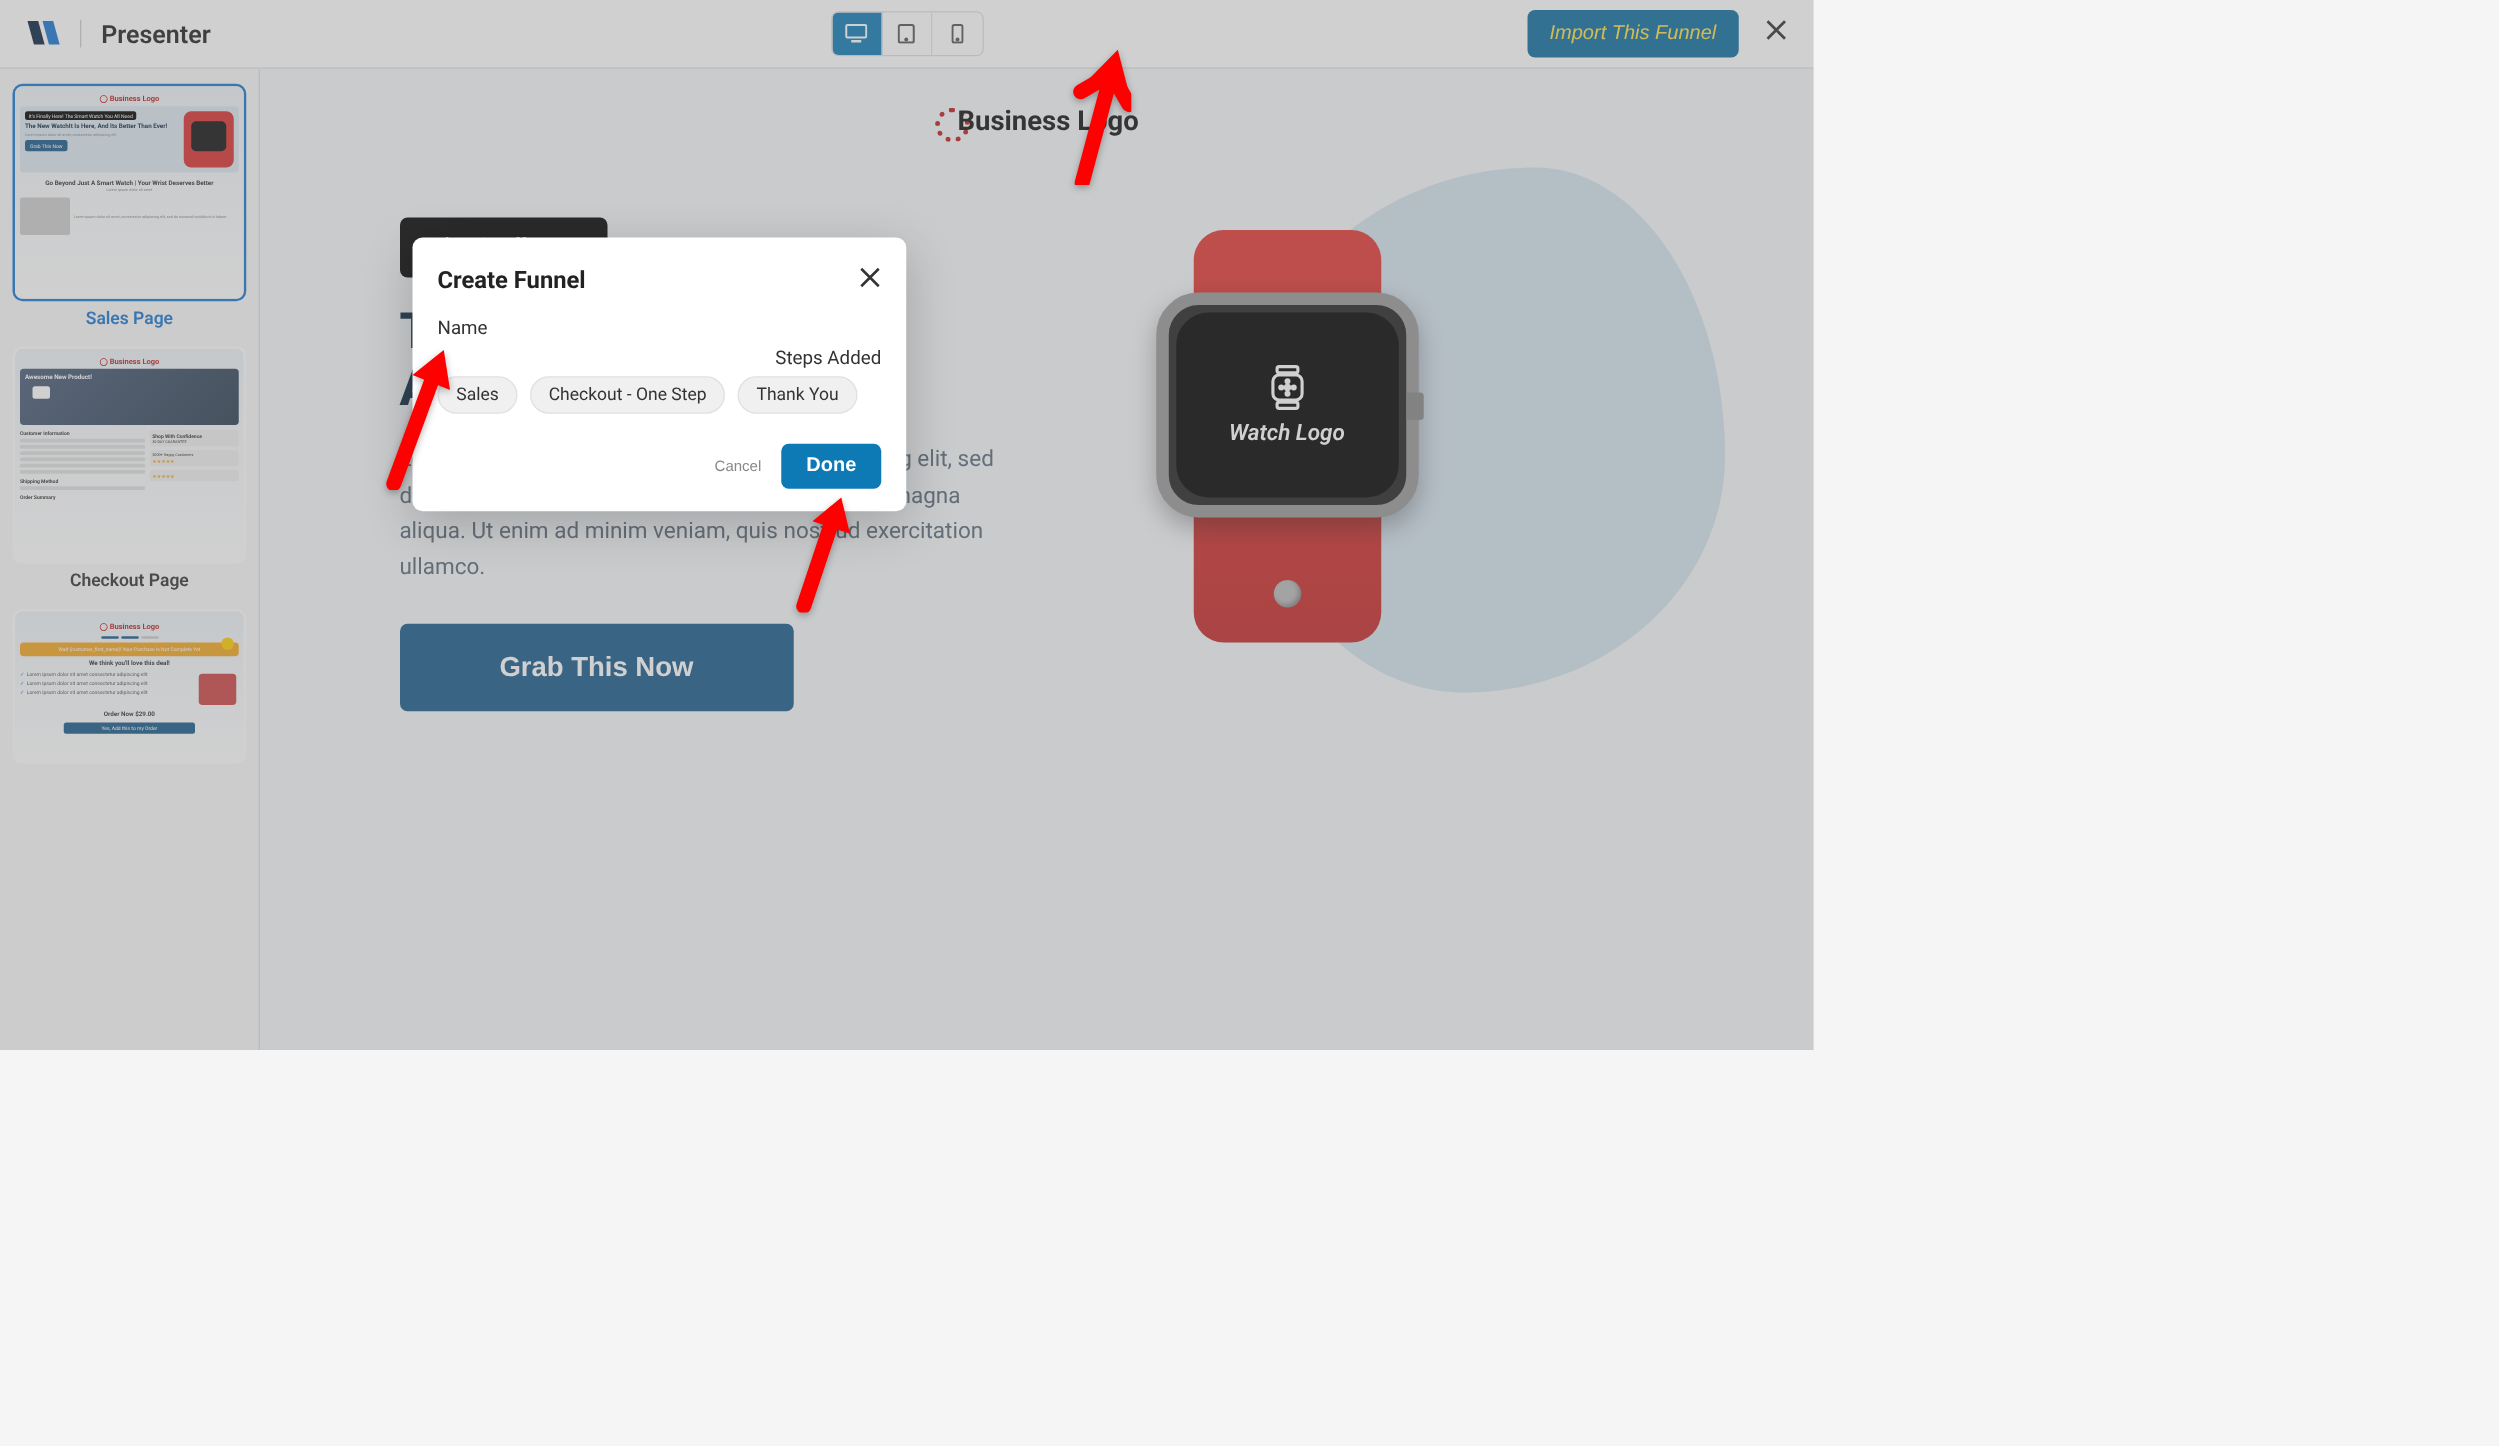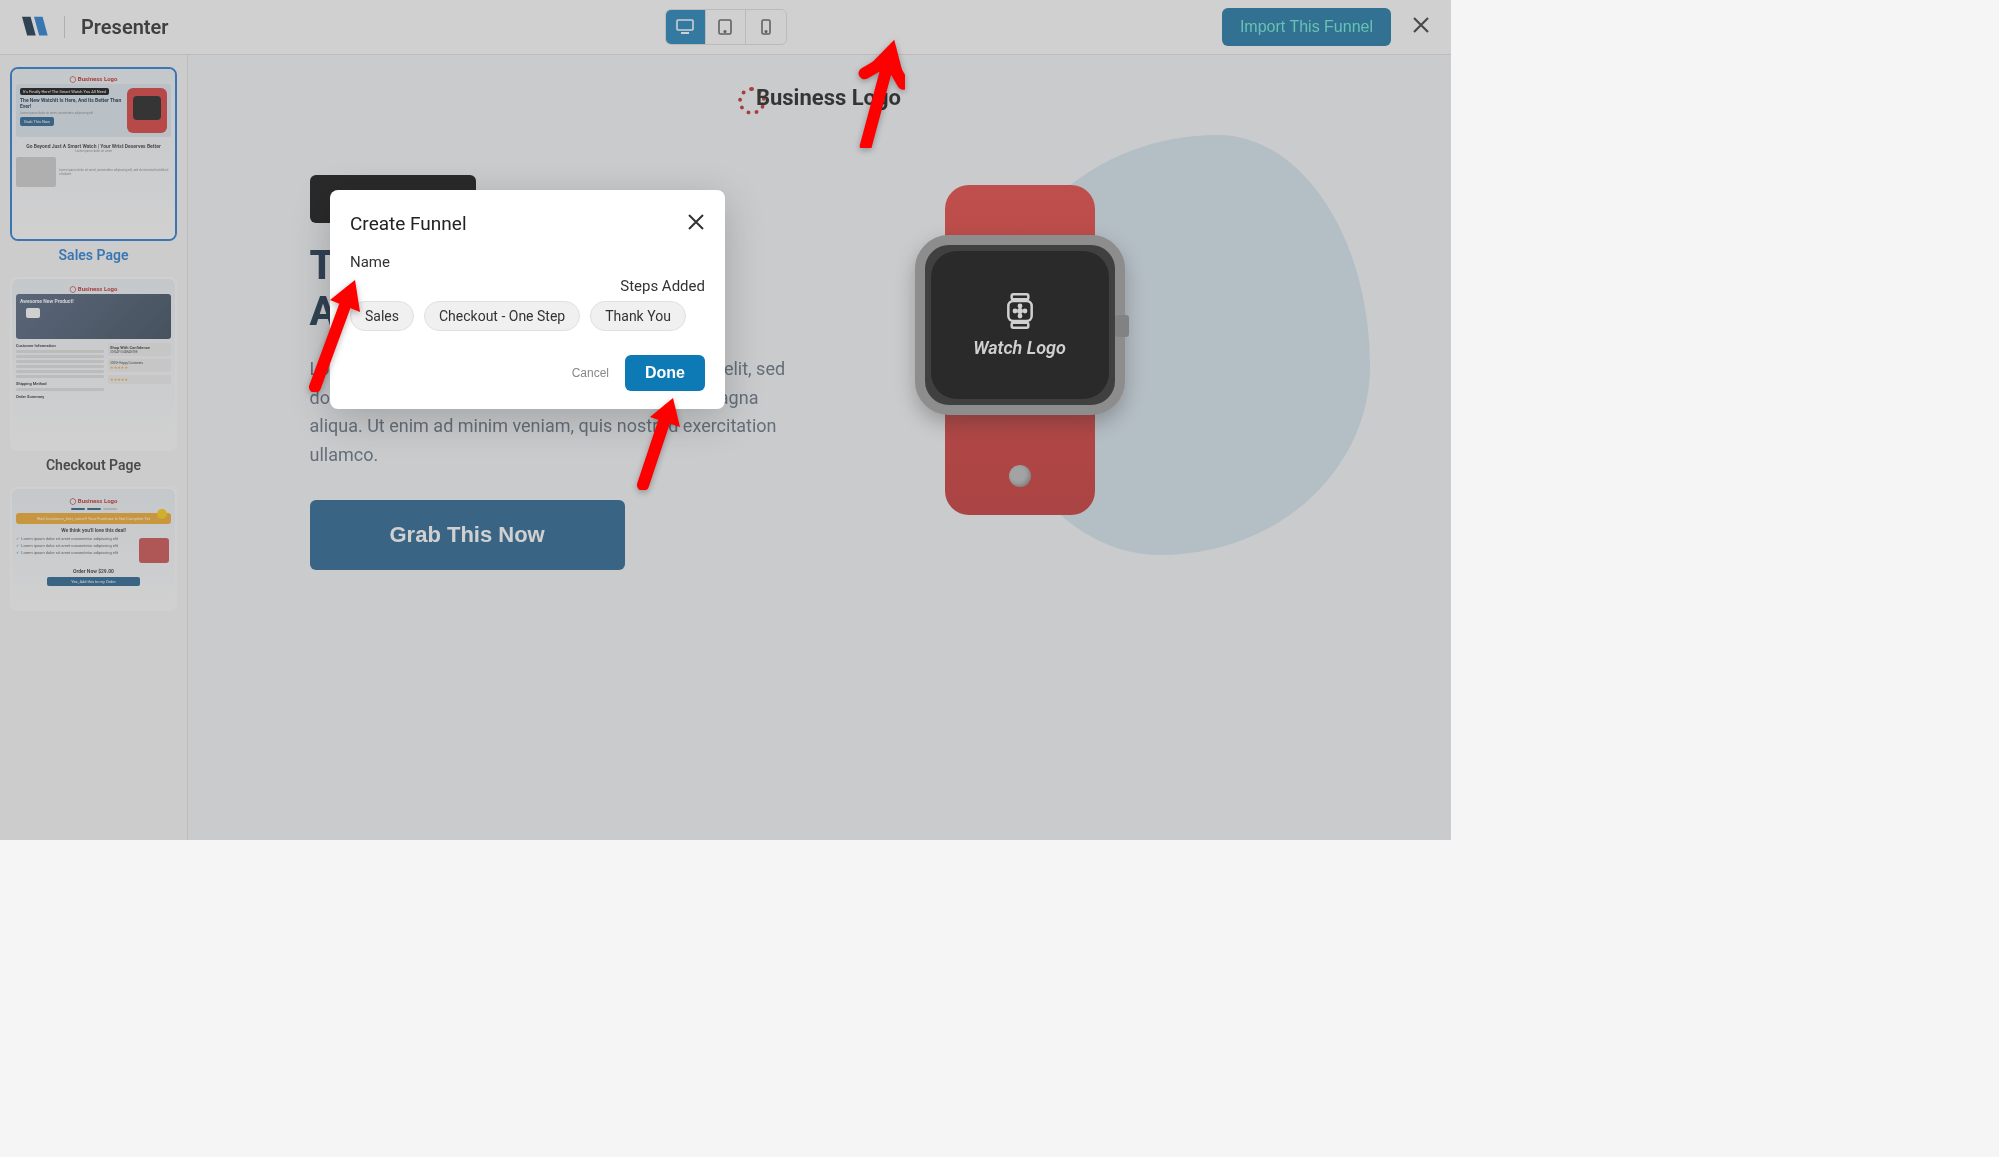--- a/index.html
+++ b/index.html
@@ -9,26 +9,26 @@
 .topbar { height: 55px; background: #fff; border-bottom: 1px solid #e0e0e0; display: flex; align-items: center; padding: 0 20px; justify-content: space-between; position: relative; z-index: 5; }
 .topbar-left { display: flex; align-items: center; gap: 16px; }
 .logo-mark { width: 28px; height: 24px; }
 .divider-vert { width: 1px; height: 22px; background: #ccc; }
 .presenter-title { font-size: 20px; font-weight: 600; color: #222; }
 .device-switch { display: flex; border: 1px solid #ddd; border-radius: 6px; overflow: hidden; position: absolute; left: 50%; transform: translateX(-50%); }
 .device-btn { width: 40px; height: 34px; display: flex; align-items: center; justify-content: center; background: #fff; border: none; cursor: pointer; color: #555; border-right: 1px solid #ddd; }
 .device-btn:last-child { border-right: none; }
 .device-btn.active { background: #0e7ab5; color: #fff; }
 .topbar-right { display: flex; align-items: center; gap: 20px; }
-.import-btn { background: #0e6da0; color: #5eead4; border: none; padding: 10px 18px; border-radius: 6px; font-size: 16px; cursor: pointer; }
+.import-btn { background: #0e6da0; color: #fde047; border: none; padding: 10px 18px; border-radius: 6px; font-size: 16px; cursor: pointer; font-style: italic; }
 .close-top { font-size: 24px; cursor: pointer; color: #333; background: none; border: none; }
 
 
 .main { display: flex; height: calc(100% - 55px); }
-.sidebar { width: 188px; background: #f9f9f9; border-right: 1px solid #e0e0e0; padding: 12px 10px; overflow-y: auto; }
+.sidebar { width: 208px; background: #f9f9f9; border-right: 1px solid #e0e0e0; padding: 12px 10px; overflow-y: auto; }
 .sidebar::-webkit-scrollbar { width: 6px; }
 .sidebar::-webkit-scrollbar-thumb { background: #bbb; border-radius: 3px; }
 .thumb-card { border: 2px solid transparent; border-radius: 8px; overflow: hidden; margin-bottom: 6px; cursor: pointer; background: #fff; }
 .thumb-card.selected { border-color: #1976d2; }
 .thumb-label { text-align: center; font-size: 14px; font-weight: 600; color: #333; margin-bottom: 14px; }
 .thumb-label.selected { color: #1976d2; }
 .thumb-preview { width: 100%; height: 170px; background: linear-gradient(180deg, #eef3f7 0%, #fff 100%); position: relative; font-size: 5px; padding: 4px; color: #333; }
 .thumb-preview .biz-logo { text-align: center; font-size: 6px; color: #c02020; font-weight: bold; margin: 2px 0; }
 .thumb-hero { display: flex; gap: 4px; padding: 4px; background: #dde8f0; border-radius: 3px; }
 .thumb-hero-text { flex: 1; }
@@ -88,21 +88,21 @@
 .watch-face { position: absolute; width: 210px; height: 180px; background: #222; border-radius: 34px; top: 50px; left: 25px; border: 10px solid #999; box-shadow: 0 8px 20px rgba(0,0,0,0.3); }
 .watch-face-inner { position: absolute; inset: 6px; background: #000; border-radius: 26px; display: flex; flex-direction: column; align-items: center; justify-content: center; color: #fff; }
 .watch-face-inner svg { width: 40px; height: 40px; margin-bottom: 6px; }
 .watch-logo-text { font-size: 18px; font-weight: 600; font-style: italic; }
 .watch-crown { position: absolute; right: -14px; top: 70px; width: 14px; height: 22px; background: #888; border-radius: 3px; }
 
 
 .overlay { position: absolute; inset: 0; background: rgba(120,120,120,0.35); z-index: 10; }
 .modal { position: absolute; top: 190px; left: 330px; width: 395px; background: #fff; border-radius: 8px; box-shadow: 0 10px 40px rgba(0,0,0,0.2); padding: 22px 20px 18px; z-index: 20; }
 .modal-header { display: flex; justify-content: space-between; align-items: center; margin-bottom: 18px; }
-.modal-title { font-size: 19px; font-weight: 400; color: #222; }
+.modal-title { font-size: 19px; font-weight: 700; color: #222; }
 .modal-close { background: none; border: none; cursor: pointer; color: #333; }
 .field-label { font-size: 15px; color: #333; margin-bottom: 6px; display: block; }
 .text-input { width: 100%; border: 1px solid #ddd; border-radius: 6px; padding: 10px 12px; font-size: 15px; color: #333; margin-bottom: 18px; }
 .chips { display: flex; gap: 10px; flex-wrap: wrap; margin-bottom: 24px; }
 .chip { background: #f0f0f0; border: 1px solid #e0e0e0; border-radius: 16px; padding: 6px 14px; font-size: 14px; color: #333; }
 .modal-footer { display: flex; justify-content: flex-end; gap: 16px; align-items: center; }
 .btn-cancel { background: none; border: none; color: #888; font-size: 12px; cursor: pointer; }
 .btn-done { background: #0e7ab5; color: #fff; border: none; padding: 9px 20px; border-radius: 6px; font-size: 16px; font-weight: 600; cursor: pointer; }
 
 

